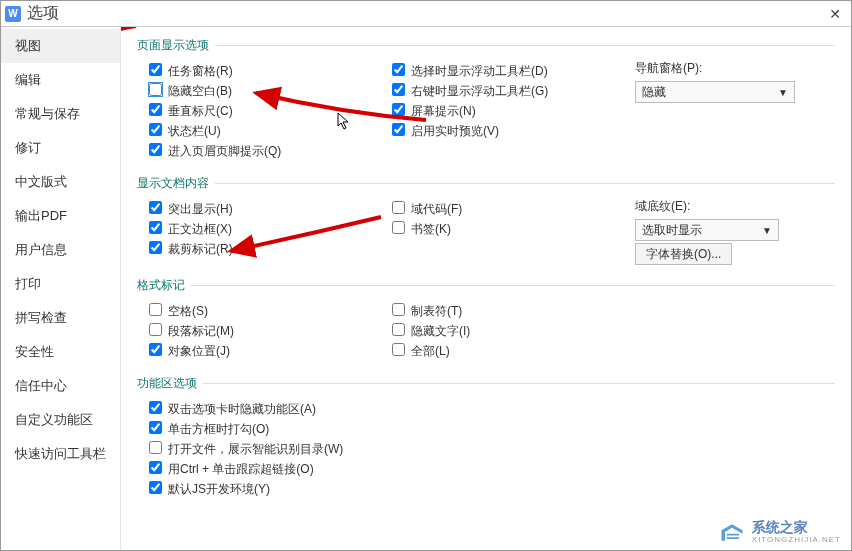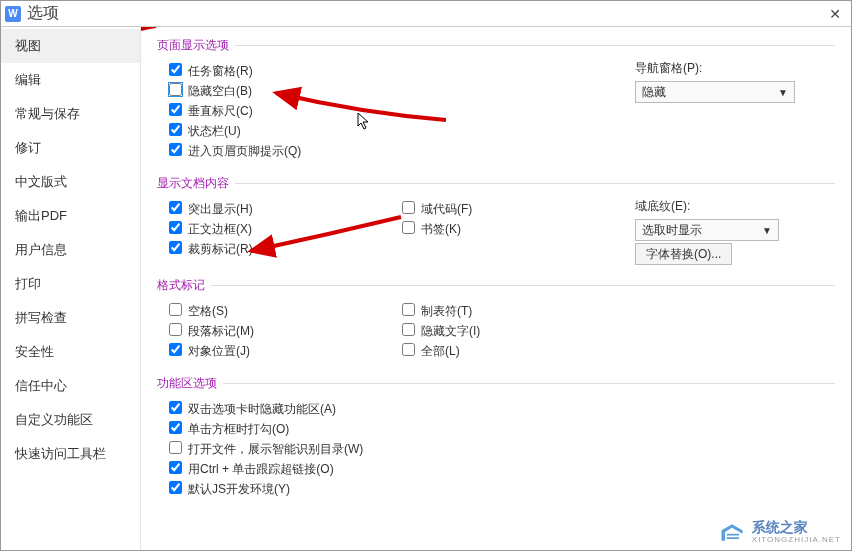--- a/index.html
+++ b/index.html
@@ -3,27 +3,27 @@
 <meta charset="utf-8">
 <style>
   * { box-sizing: border-box; margin: 0; padding: 0; }
   body { font-family: "Microsoft YaHei", sans-serif; font-size: 12px; background: #fff; color: #333; }
   .window { width: 852px; height: 551px; border: 1px solid #999; position: relative; overflow: hidden; background:#fff; }
   .titlebar { height: 26px; background: #fff; border-bottom: 1px solid #ccc; display: flex; align-items: center; padding: 0 4px; }
   .title-icon { width:16px; height:16px; background:#4a8bf5; display:inline-flex; align-items:center; justify-content:center; color:#fff; font-size:10px; font-weight:bold; border-radius:2px; }
   .title-text { margin-left: 6px; font-size: 16px; color: #444; }
   .title-close { margin-left: auto; width: 24px; height: 24px; display:flex; align-items:center; justify-content:center; font-size:14px; color:#444; cursor:pointer; }
   .body { display:flex; height: calc(100% - 26px); }
-  .sidebar { width: 140px; border-right: 1px solid #e5e5e5; padding-top: 2px; }
+  .sidebar { width: 120px; border-right: 1px solid #e5e5e5; padding-top: 2px; }
   .sidebar-item { padding: 8px 14px; font-size: 13px; color: #333; cursor:pointer; }
   .sidebar-item.selected { background: #f0f0f0; }
   .content { flex:1; padding: 10px 16px 0 16px; position:relative; overflow:hidden; }
 
   .group { position:relative; margin-bottom: 10px; }
-  .group-title { font-size: 12px; color:#a21caf; display:inline-block; background:#fff; position:relative; z-index:2; padding-right:6px; }
+  .group-title { font-size: 12px; color:#0f766e; display:inline-block; background:#fff; position:relative; z-index:2; padding-right:6px; }
   .group-line { position:absolute; top:8px; left:0; right:0; height:1px; background:#ddd; z-index:1; }
   .group-body { padding: 6px 0 2px 12px; }
 
   .cols { display:flex; }
   .col { flex:1; }
   .col.right { flex:0 0 200px; }
 
   .chk { display:flex; align-items:flex-start; margin: 3px 0; font-size:12px; color:#333; }
   .chk input { margin-right:6px; width:13px; height:13px; }
   .chk.unchecked input { accent-color:#888; }
@@ -94,20 +94,38 @@
                 </label>
                 <label class="chk">
                   <input type="checkbox" checked="" style="">
                   <span>状态栏(U)</span>
                 </label>
                 <label class="chk">
                   <input type="checkbox" checked="" style="">
                   <span>进入页眉页脚提示(Q)</span>
                 </label>
               </div>
+            <div class="col" id="pd-mid">
+                <label class="chk">
+                  <input type="checkbox" checked="" style="">
+                  <span>选择时显示浮动工具栏(D)</span>
+                </label>
+                <label class="chk">
+                  <input type="checkbox" checked="" style="">
+                  <span>右键时显示浮动工具栏(G)</span>
+                </label>
+                <label class="chk">
+                  <input type="checkbox" checked="" style="">
+                  <span>屏幕提示(N)</span>
+                </label>
+                <label class="chk">
+                  <input type="checkbox" checked="" style="">
+                  <span>启用实时预览(V)</span>
+                </label>
+              </div>
             <div class="col right">
               <div class="field-label">导航窗格(P):</div>
               <div class="select">
                 <span>隐藏</span>
                 <span class="caret">▼</span>
               </div>
             </div>
           </div>
         </div>
       </div>

